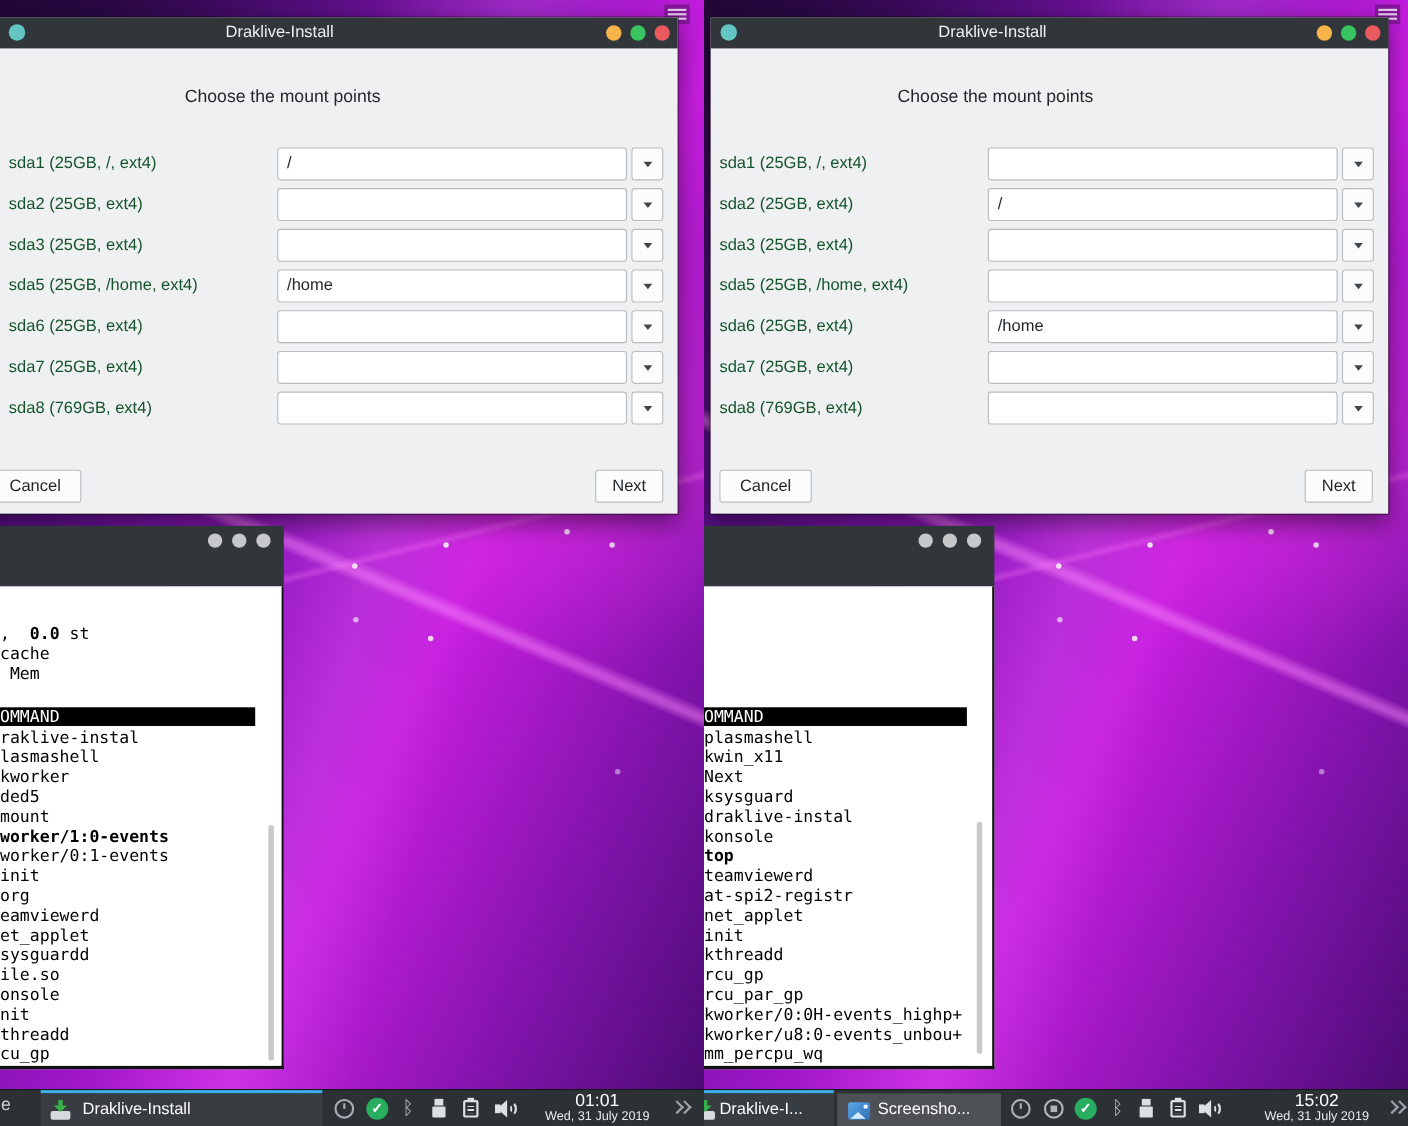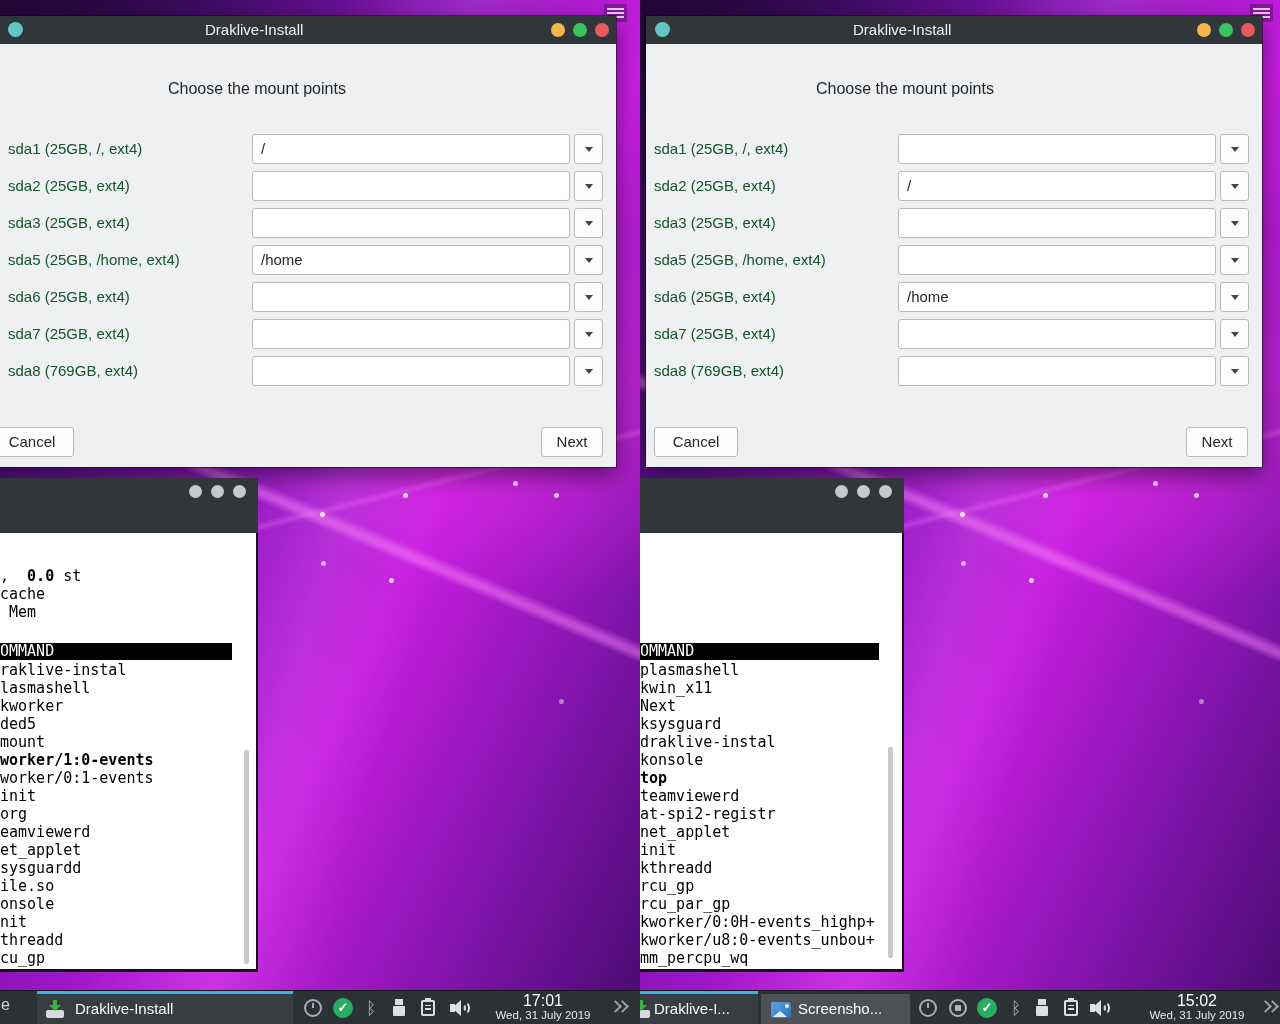--- a/index.html
+++ b/index.html
@@ -284,21 +284,21 @@
     <span class="ti p3 ic-bt">ᛒ</span>
     <span class="ti p4 ic-usb"></span>
     <span class="ti p5 ic-clip">
         <i></i>
       </span>
     <span class="ti p6 ic-vol">
         <i class="w1"></i>
         <i class="w2"></i>
       </span>
     <div class="clock">
-      <div class="time">17:01</div>
+      <div class="time">01:01</div>
       <div class="date">Wed, 31 July 2019</div>
     </div>
     <span class="ic-expander"></span>
   </div>
 </div>
 
 <div class="half hR">
   <div class="wall">
     <i class="sparkles"></i>
   </div>

